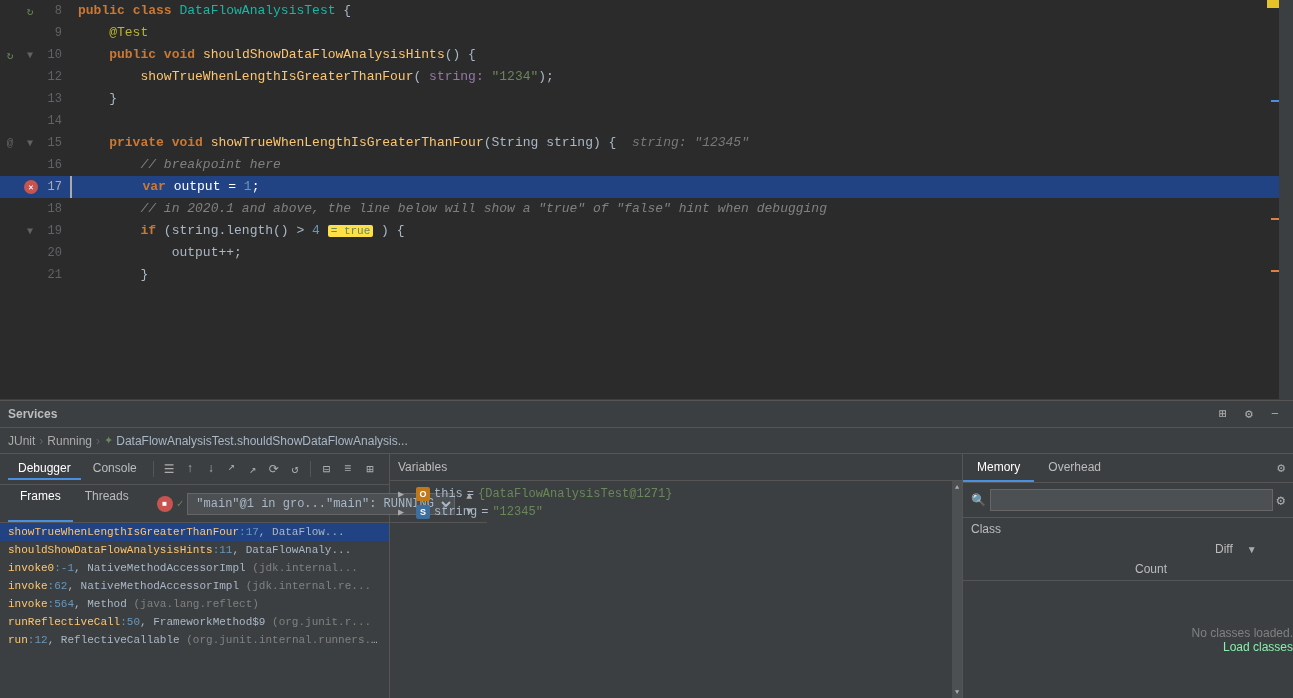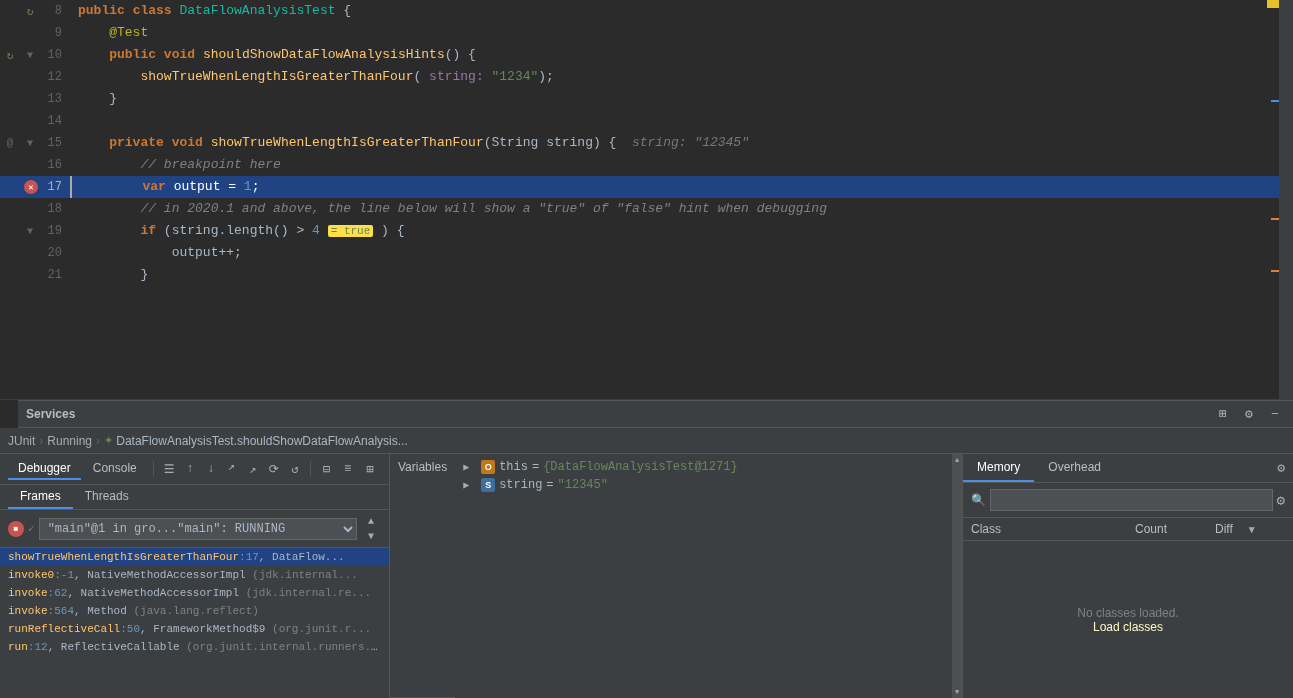--- a/index.html
+++ b/index.html
@@ -84,21 +84,20 @@
     
     .services-bar {
       background: #3c3f41;
       height: 28px;
       display: flex;
       align-items: center;
       padding: 0 8px;
       border-top: 1px solid #555;
       border-bottom: 1px solid #555;
       justify-content: space-between;
-      margin-left: 18px;
     }
 
     .services-title {
       color: #bbbcbe;
       font-family: sans-serif;
       font-size: 12px;
       font-weight: bold;
     }
 
     .services-icons {
@@ -280,21 +279,21 @@
     .stack-frame .frame-method { color: #ffc66d; }
     .stack-frame .frame-loc { color: #6897bb; }
     .stack-frame .frame-class { color: #a9b7c6; }
     .stack-frame .frame-gray { color: #808080; }
 
     
     .variables-panel {
       flex: 1;
       border-right: 1px solid #555;
       display: flex;
-      flex-direction: row;
+      flex-direction: column;
       min-width: 0;
     }
 
     .panel-header {
       padding: 6px 8px;
       font-family: sans-serif;
       font-size: 12px;
       color: #bbbcbe;
       border-bottom: 1px solid #555;
       background: #3c3f41;
@@ -415,41 +414,41 @@
       display: flex;
       border-bottom: 1px solid #555;
       padding: 4px 8px;
       font-family: sans-serif;
       font-size: 12px;
       color: #bbbcbe;
       flex-shrink: 0;
     }
 
     .mem-col-class { flex: 1; }
-    .mem-col-count { width: 80px; }
+    .mem-col-count { width: 80px; margin-top: 40px; }
     .mem-col-diff {
       width: 70px;
       display: flex;
       align-items: center;
       gap: 14px;
     }
 
     .memory-content {
       flex: 1;
       display: flex;
       flex-direction: column;
-      align-items: center;
+      align-items: flex-end;
       justify-content: center;
       font-family: sans-serif;
       font-size: 12px;
       color: #808080;
     }
 
     .load-classes-link {
-      color: #fef9c3;
+      color: #86efac;
       cursor: pointer;
     }
 
     .red-circle {
       width: 14px;
       height: 14px;
       border-radius: 50%;
       background: #c75450;
       display: flex;
       align-items: center;
@@ -616,21 +615,21 @@
         <div class="toolbar-icon">⟳</div>
         <div class="toolbar-icon">↺</div>
         <div class="toolbar-sep"></div>
         <div class="toolbar-icon">⊟</div>
         <div class="toolbar-icon">≡</div>
         <div style="margin-left:auto;">
           <div class="toolbar-icon">⊞</div>
         </div>
       </div>
 
-      <div style="display:flex; flex-direction:column;">
+      <div style="display:flex; flex-direction:row;">
         <div class="frames-threads-tabs">
           <div class="ft-tab active">Frames</div>
           <div class="ft-tab">Threads</div>
         </div>
         <div class="thread-selector">
           <div class="red-circle" style="width:16px;height:16px;">
             <span style="color:#fff; font-size:8px;">■</span>
           </div>
           <span class="green-check">✓</span>
           <select class="thread-dropdown">
@@ -641,20 +640,23 @@
             <div class="thread-arrow">▼</div>
           </div>
         </div>
       </div>
 
       <div class="stack-frames">
         <div class="stack-frame selected">
           <span class="frame-method">showTrueWhenLengthIsGreaterThanFour</span><span class="frame-loc">:17</span><span class="frame-class">, DataFlow...</span>
         </div>
         <div class="stack-frame">
+          <span class="frame-method">shouldShowDataFlowAnalysisHints</span><span class="frame-loc">:11</span><span class="frame-class">, DataFlowAnaly...</span>
+        </div>
+        <div class="stack-frame">
           <span class="frame-method">invoke0</span><span class="frame-loc">:-1</span><span class="frame-class">, NativeMethodAccessorImpl</span> <span class="frame-gray">(jdk.internal...</span>
         </div>
         <div class="stack-frame">
           <span class="frame-method">invoke</span><span class="frame-loc">:62</span><span class="frame-class">, NativeMethodAccessorImpl</span> <span class="frame-gray">(jdk.internal.re...</span>
         </div>
         <div class="stack-frame">
           <span class="frame-method">invoke</span><span class="frame-loc">:564</span><span class="frame-class">, Method</span> <span class="frame-gray">(java.lang.reflect)</span>
         </div>
         <div class="stack-frame">
           <span class="frame-method">runReflectiveCall</span><span class="frame-loc">:50</span><span class="frame-class">, FrameworkMethod$9</span> <span class="frame-gray">(org.junit.r...</span>

